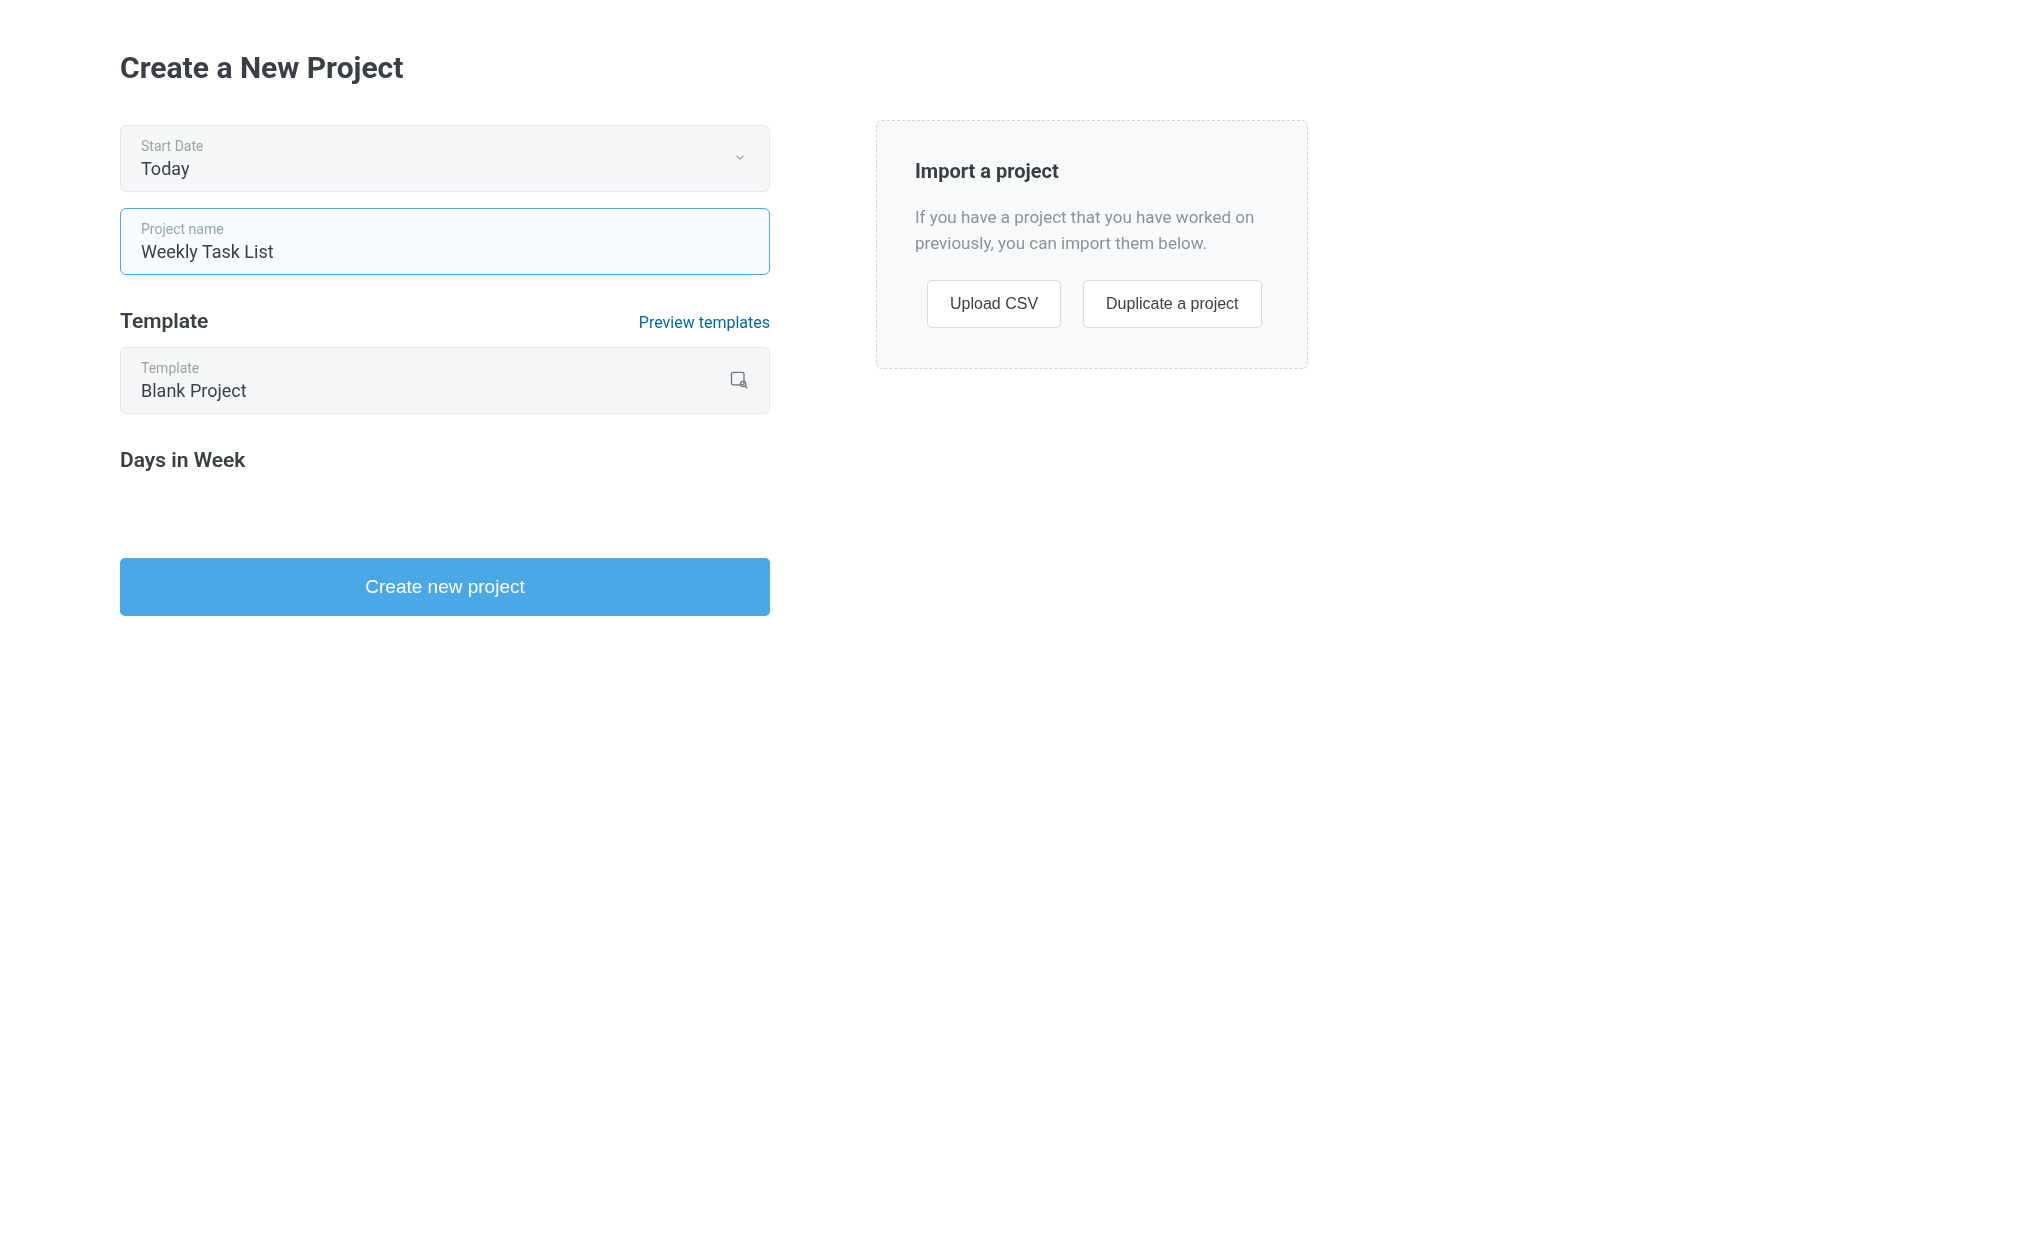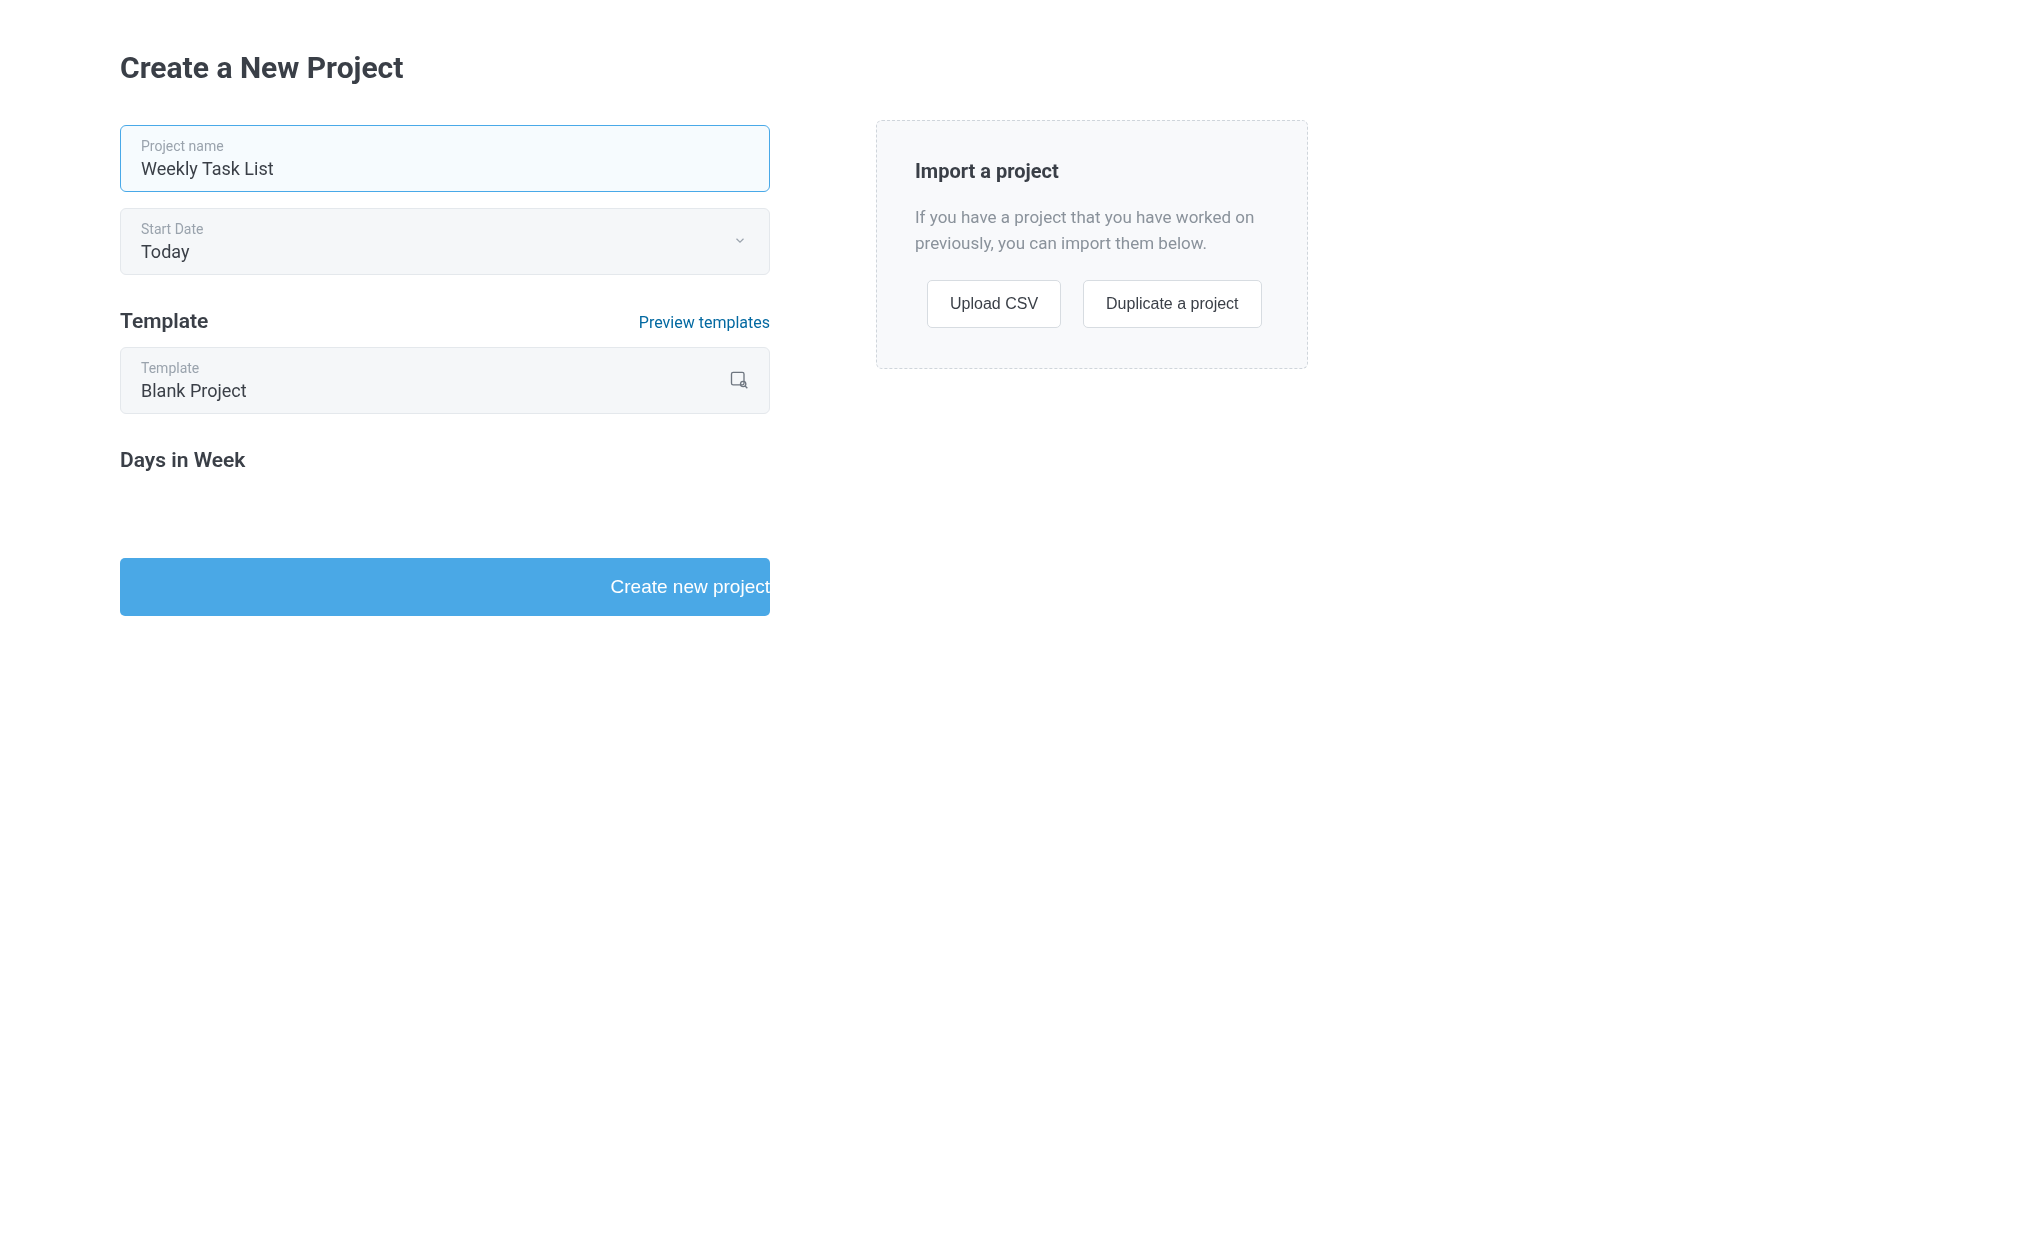--- a/index.html
+++ b/index.html
@@ -110,23 +110,22 @@
 
 .primary-btn {
   margin-top: 72px;
   width: 100%;
   background: #4aa8e6;
   color: #fff;
   font-size: 19px;
   font-weight: 500;
   border: none;
   border-radius: 5px;
-  padding: 18px 0;
-  cursor: pointer;
-  text-align: right;
+  padding: 18px 18px;
+  cursor: pointer;
 }
 
 .import-box {
   border: 1.5px dashed #cfd5db;
   background: #f8f9fb;
   border-radius: 6px;
   padding: 38px 38px 40px 38px;
 }
 .import-title {
   font-size: 20px;
@@ -150,34 +149,34 @@
   color: #3a3f47;
   cursor: pointer;
 }
 </style>
 </head>
 <body>
 
 <div class="layout">
   <div class="main-col">
     <h1 class="page-title">Create a New Project</h1>
-
-    <div class="field active">
-      <div class="field-label">Project name</div>
-      <input class="field-value" value="Weekly Task List" style="">
-    </div>
 
     <div class="field">
       <div class="field-label">Start Date</div>
       <div class="field-value">Today</div>
       <span class="chev">
         <svg width="14" height="14" viewBox="0 0 24 24" fill="none" stroke="currentColor" stroke-width="2">
             <polyline points="6 9 12 15 18 9"></polyline>
           </svg>
       </span>
+    </div>
+
+    <div class="field active">
+      <div class="field-label">Project name</div>
+      <input class="field-value" value="Weekly Task List" style="">
     </div>
 
     <div class="section-head">
       <div class="section-title">Template</div>
       <a class="link">Preview templates</a>
     </div>
 
     <div class="field">
       <div class="field-label">Template</div>
       <div class="field-value">Blank Project</div>

